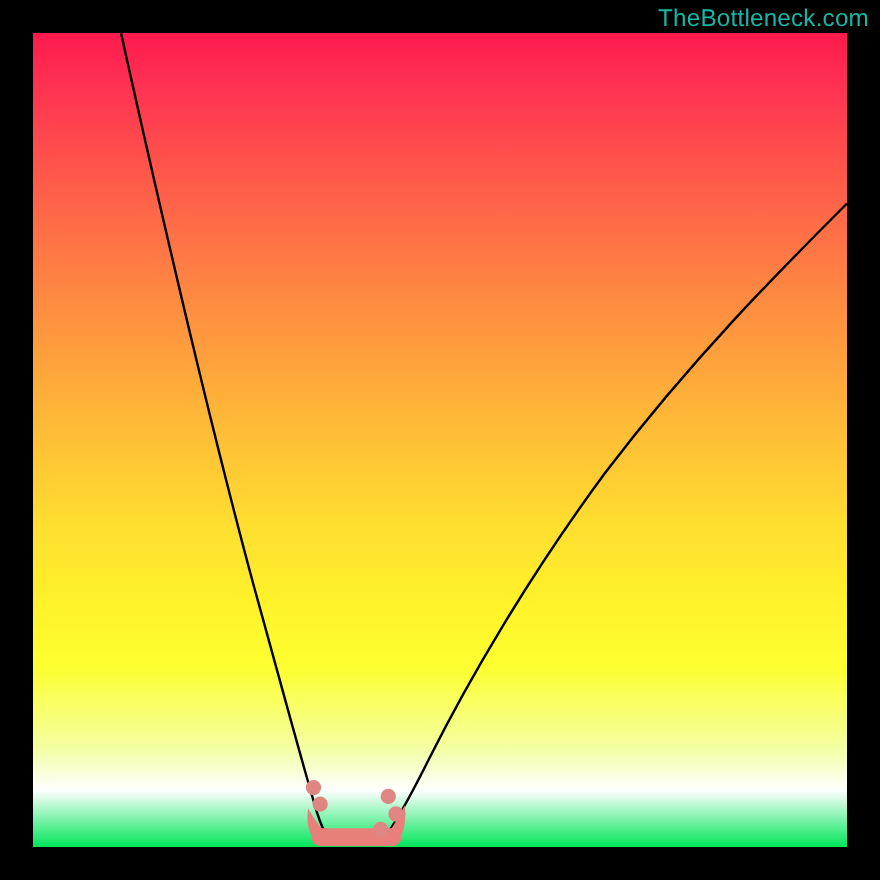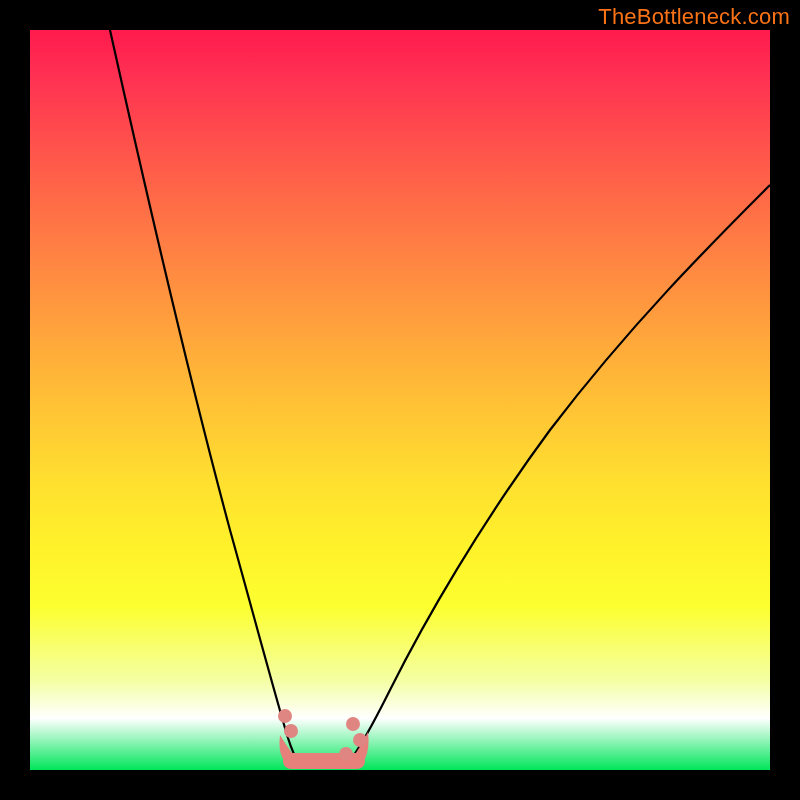--- a/index.html
+++ b/index.html
@@ -37,21 +37,21 @@
       #fcff30 78%,
       #f4ffa5 88%,
       #ffffff 93%,
       #00e65a 100%
     );
   }
   .attrib {
     position: absolute;
     top: 4px;
     right: 10px;
-    color: #f97316;
+    color: #14b8a6;
     font-size: 22px;
     letter-spacing: 0.2px;
   }
   svg.overlay {
     position: absolute;
     left: 30px;
     top: 30px;
     width: 740px;
     height: 740px;
     overflow: visible;

